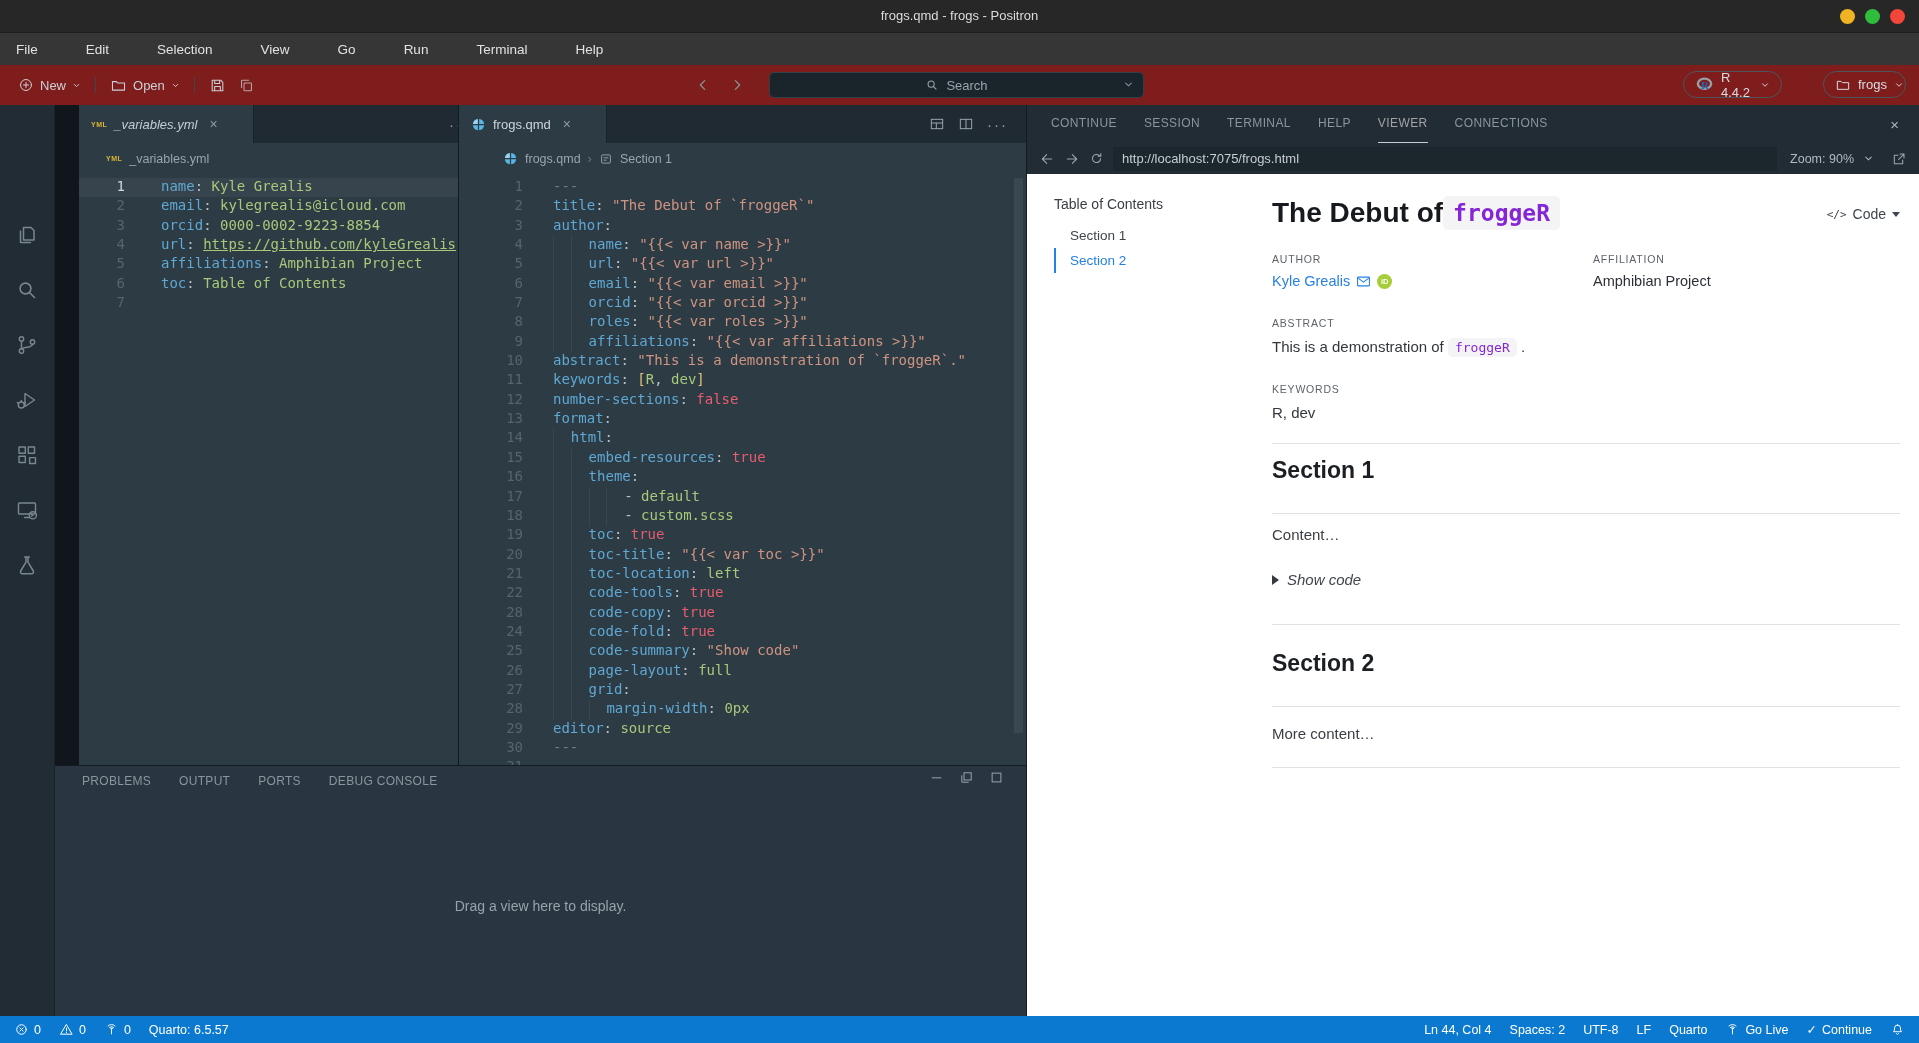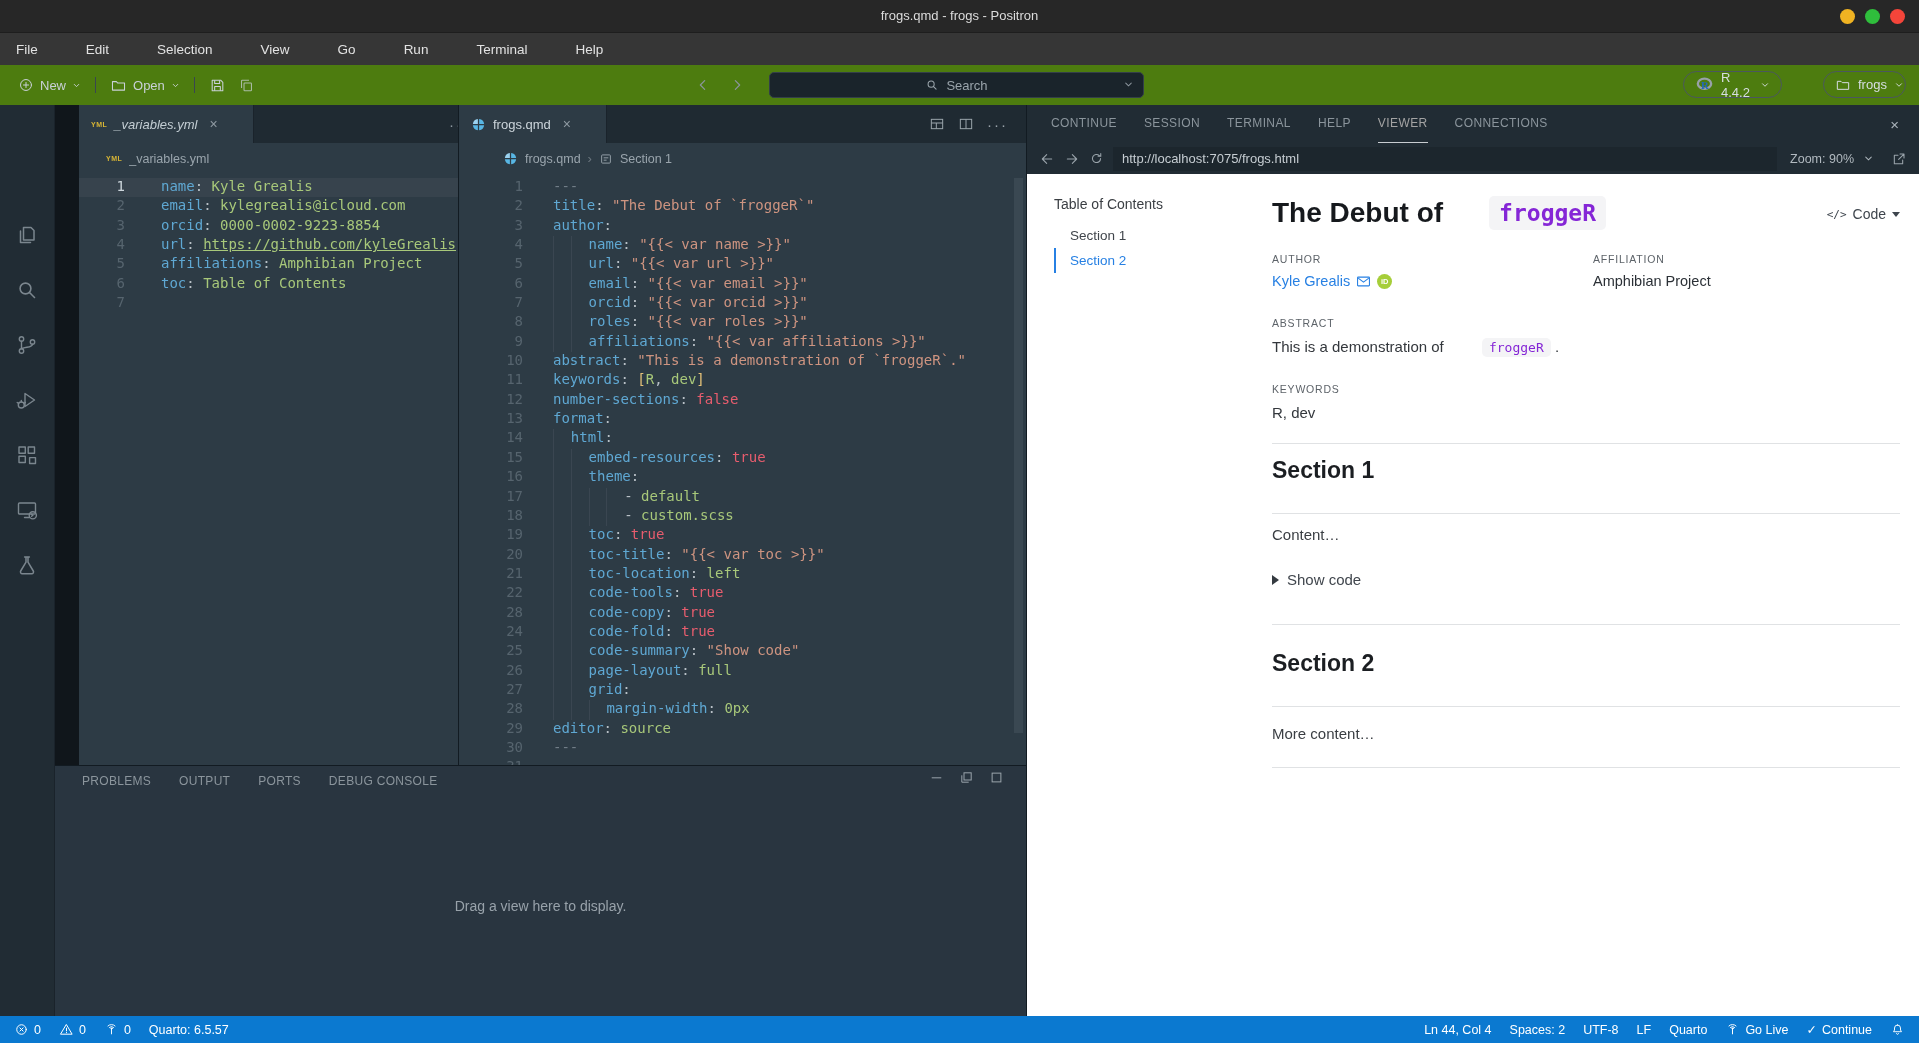--- a/index.html
+++ b/index.html
@@ -17,21 +17,21 @@
   #lt-min{left:1840px;background:#f0b322;}
   #lt-max{left:1865px;background:#2fbe3c;}
   #lt-close{left:1890px;background:#f4453a;}
 
   
   #menubar{left:0;top:32px;width:1919px;height:33px;background:#363636;border-top:1px solid #1e1e1e;
     display:flex;align-items:center;padding-left:6px;box-sizing:border-box;gap:28px;}
   .menu-item{color:#e2e2e2;font-size:13.5px;padding:0 10px;line-height:33px;}
 
   
-  #toolbar{left:0;top:65px;width:1919px;height:40px;background:#4d7c0f;box-sizing:border-box;}
+  #toolbar{left:0;top:65px;width:1919px;height:40px;background:#7f1d1d;box-sizing:border-box;}
   .tb-left{position:absolute;left:12px;top:0;height:40px;display:flex;align-items:center;color:#c9d1d7;font-size:13px;}
   .tb-btn{display:flex;align-items:center;gap:6px;padding:0 6px;}
   .tb-sep{width:1px;height:16px;background:#3a4650;margin:0 8px;}
   .nav-arrows{position:absolute;left:695px;top:0;height:40px;display:flex;align-items:center;gap:18px;color:#8b959d;}
   #searchbox{position:absolute;left:769px;top:7px;width:375px;height:26px;background:#1a242b;
     border:1px solid #333f49;border-radius:5px;box-sizing:border-box;display:flex;align-items:center;
     justify-content:center;gap:7px;color:#9aa4ab;font-size:13px;}
   #searchbox .chev{position:absolute;right:9px;top:6px;}
   .pill{position:absolute;top:6px;height:27px;border:1px solid #4b575f;border-radius:14px;display:flex;
     align-items:center;gap:7px;padding:0 11px;color:#d6dde2;font-size:13px;box-sizing:border-box;}
@@ -95,23 +95,23 @@
     font-size:13px;font-family:"Liberation Sans",sans-serif;padding:0 9px;}
   .zoomlabel{color:#b2bac0;font-size:12.5px;white-space:nowrap;margin-left:4px;}
 
   
   #viewer{position:absolute;left:0;top:69px;right:0;bottom:0;background:#ffffff;color:#33373c;}
   #toc{position:absolute;left:27px;top:22px;width:195px;}
   .toc-title{font-size:14px;color:#3a3e43;margin-bottom:11px;}
   .toc-item{font-size:13.5px;color:#40454b;padding:5px 0 5px 14px;border-left:2px solid transparent;}
   .toc-item.active{color:#2780e3;border-left-color:#2780e3;}
   #docmain{position:absolute;left:245px;top:0;width:628px;height:100%;}
-  .trow{position:absolute;left:0;top:22px;display:flex;align-items:center;gap:12px;}
+  .trow{position:absolute;left:0;top:22px;display:flex;align-items:center;}
   .doc-title{font-size:28px;font-weight:700;color:#16191d;}
-  .chip{font-family:"DejaVu Sans Mono",monospace;background:#f4f4f6;border-radius:5px;color:#8526d6;margin-left:34px;}
+  .chip{font-family:"DejaVu Sans Mono",monospace;background:#f4f4f6;border-radius:5px;color:#8526d6;}
   .chip-lg{font-size:23px;font-weight:600;padding:4px 10px;}
   .chip-sm{font-size:13px;padding:2px 7px;}
   .code-btn{position:absolute;right:0;top:32px;display:flex;align-items:center;gap:6px;color:#3e454d;font-size:14px;}
   .code-tag{font-family:"DejaVu Sans Mono",monospace;font-size:11px;color:#3e454d;}
   .caret-dn{width:0;height:0;border-left:4px solid transparent;border-right:4px solid transparent;border-top:5px solid #3e454d;}
   .dlabel{font-size:10.5px;letter-spacing:.8px;color:#5d6369;}
   .meta-col{position:absolute;top:79px;}
   .meta-author{left:0;} .meta-aff{left:321px;}
   .meta-val{margin-top:8px;font-size:14.5px;color:#2b3036;display:flex;align-items:center;gap:6px;}
   .authorlink{color:#2780e3;}
@@ -119,21 +119,21 @@
     font-weight:bold;display:inline-flex;align-items:center;justify-content:center;}
   #abstract{position:absolute;left:0;top:143px;}
   #keywords{position:absolute;left:0;top:209px;}
   .dtext{margin-top:9px;font-size:15px;color:#33373c;}
   .vhr{position:absolute;left:0;width:628px;border:none;border-top:1px solid #e0e2e4;margin:0;}
   .hr1{top:269px;} .hr2{top:339px;} .hr3{top:450px;} .hr4{top:532px;} .hr5{top:593px;}
   .sech{position:absolute;left:0;font-size:23px;font-weight:700;color:#1b1e22;}
   .s1h{top:283px;} .s2h{top:476px;}
   .secp{position:absolute;left:0;font-size:15px;color:#3a3e43;}
   .s1c{top:352px;} .s2c{top:551px;}
-  .showcode{position:absolute;left:0;top:397px;display:flex;align-items:center;gap:8px;font-size:15px;color:#40464d;}
+  .showcode{position:absolute;left:0;top:397px;display:flex;align-items:center;gap:8px;font-size:15px;color:#40464d;font-style:italic;}
   .tri-r{width:0;height:0;border-top:5px solid transparent;border-bottom:5px solid transparent;border-left:7px solid #343a40;}
 
   
   #statusbar{left:0;top:1016px;width:1919px;height:27px;background:#0b79d0;color:#ffffff;
     display:flex;align-items:center;justify-content:space-between;font-size:12.5px;box-sizing:border-box;
     padding:0 14px;}
   .sb-group{display:flex;align-items:center;gap:18px;}
   .sb-item{display:flex;align-items:center;gap:5px;white-space:nowrap;}
 </style>
 </head>

